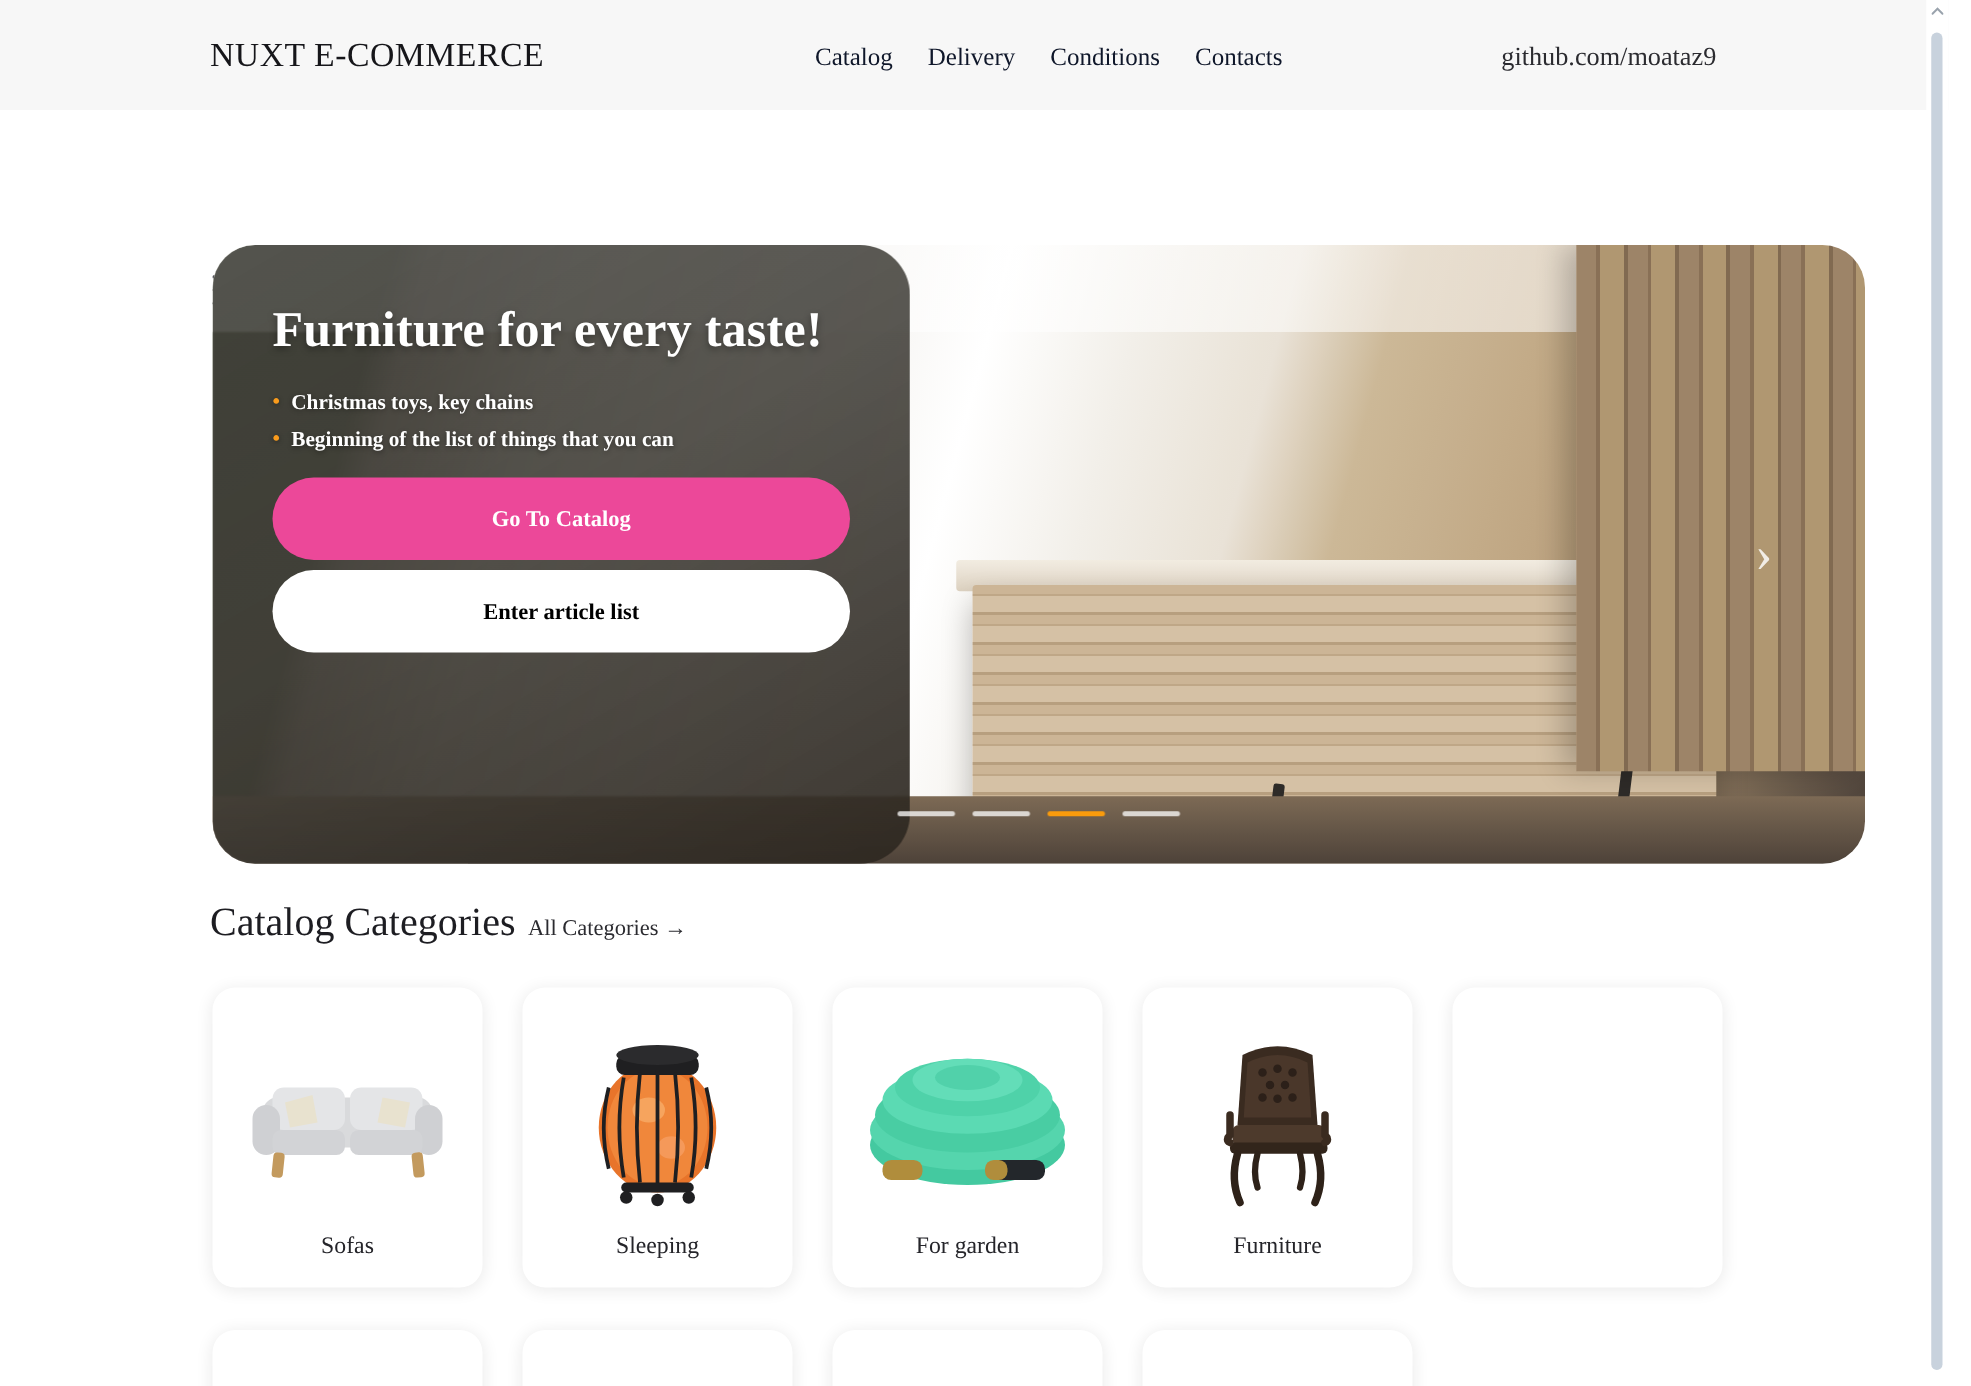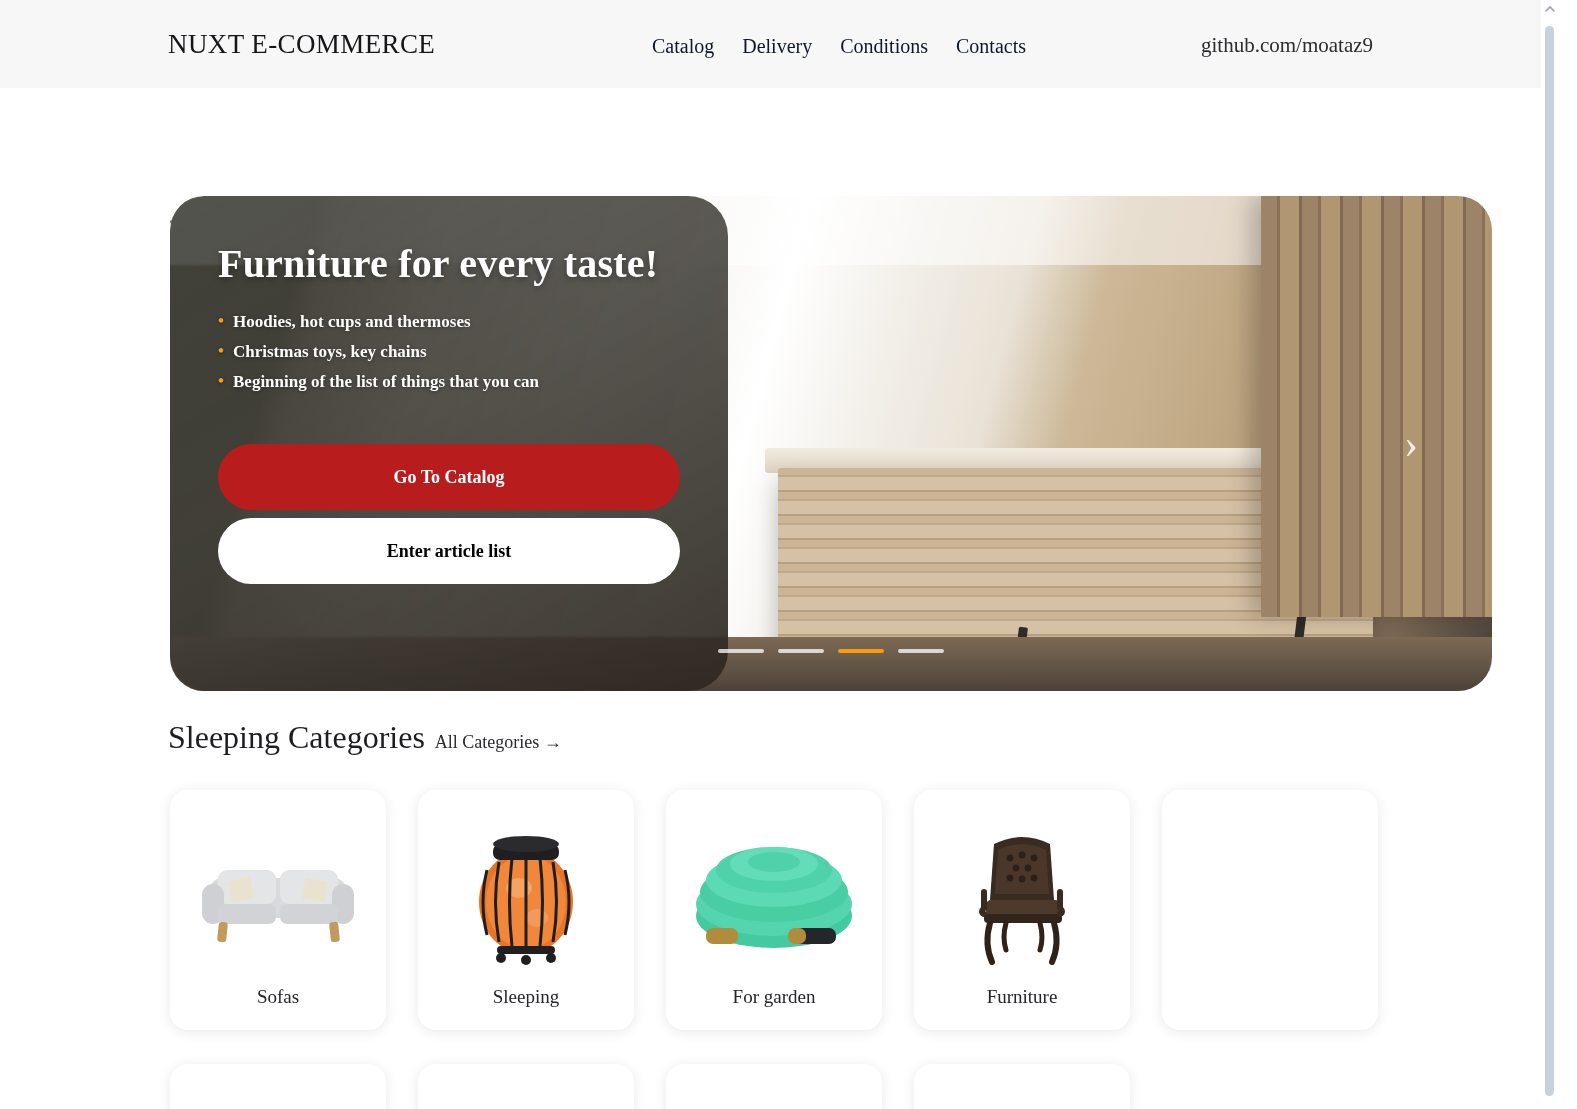--- a/index.html
+++ b/index.html
@@ -121,21 +121,21 @@
   }
   .hero-bullets li::before {
     content: "•"; color: #f99b1c; position: absolute; left: 0; top: -1px; font-size: 17px;
   }
   .btn {
     display: flex; align-items: center; justify-content: center;
     width: 462px; height: 66px; border-radius: 33px;
     font-size: 18px; font-weight: bold; cursor: pointer; border: 0;
     font-family: "Liberation Serif", serif;
   }
-  .btn-primary { background: #b91c1c; color: #fff; margin-top: 52px; }
+  .btn-primary { background: #ec4899; color: #fff; margin-top: 20px; }
   .btn-secondary { background: #fff; color: #000000; margin-top: 8px; }
 
   .hero-next {
     position: absolute; right: 74px; top: 50%; transform: translateY(-50%);
     font-size: 42px; color: rgba(255,255,255,.82); cursor: pointer; font-weight: 300;
     line-height: 1;
   }
   .hero-dots { position: absolute; left: 50%; transform: translateX(-50%); bottom: 38px; display: flex; gap: 14px; }
   .hero-dots span { width: 46px; height: 4px; border-radius: 2px; background: rgba(255,255,255,.75); cursor: pointer; }
   .hero-dots span.active { background: #f99b0c; }
@@ -234,40 +234,39 @@
       <div class="hero-leg" style="left:85%;top:84%;height:12%;"></div>
       <div class="hero-cab"></div>
       <div class="hero-floor"></div>
     </div>
 
     <div class="hero-overlay"></div>
 
     <div class="hero-content">
       <div class="hero-title">Furniture for every taste!</div>
       <ul class="hero-bullets">
-        <li>Hoodies, hot cups and thermoses</li>
         <li>Christmas toys, key chains</li>
         <li>Beginning of the list of things that you can</li>
       </ul>
       <button class="btn btn-primary">Go To Catalog</button>
       <button class="btn btn-secondary">Enter article list</button>
     </div>
 
     <div class="hero-next">›</div>
 
     <div class="hero-dots">
       <span></span>
       <span></span>
       <span class="active"></span>
       <span></span>
     </div>
   </div>
 
   <div class="cat-head">
-    <div class="cat-title">Sleeping Categories</div>
+    <div class="cat-title">Catalog Categories</div>
     <a class="cat-all">All Categories →</a>
   </div>
 
   <div class="cat-grid">
 
     <div class="cat-card">
       <div class="cat-img">
         <svg width="180" height="130" viewBox="0 0 180 130">
           <rect x="22" y="46" width="136" height="40" rx="12" fill="#d9dadc"></rect>
           <rect x="30" y="38" width="58" height="34" rx="9" fill="#e4e5e7"></rect>

